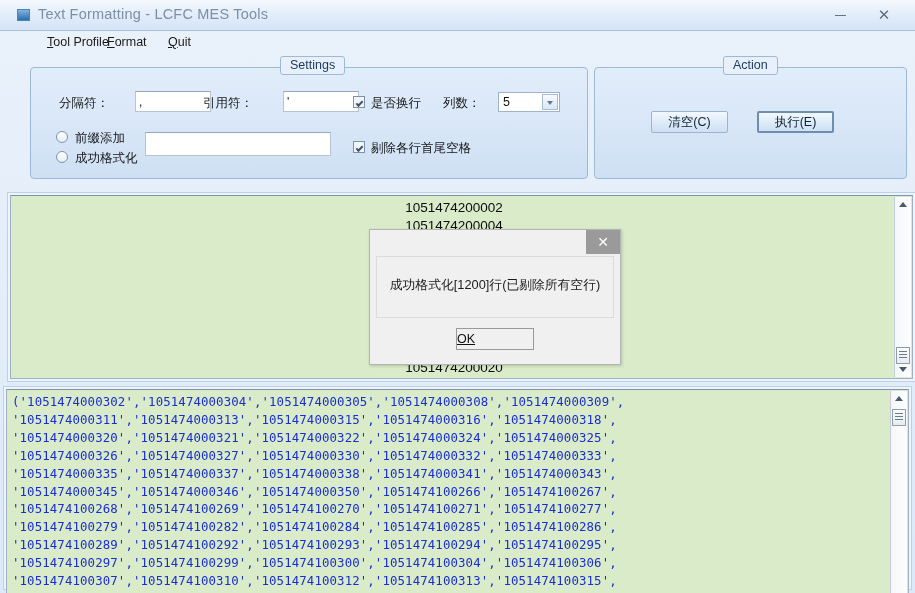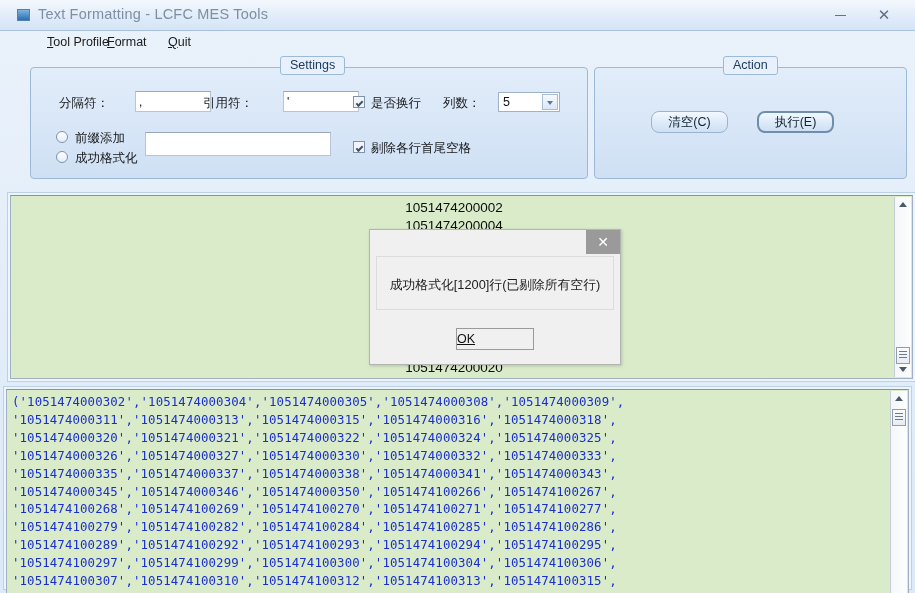--- a/index.html
+++ b/index.html
@@ -107,21 +107,21 @@
   .combo .arrow-btn::after{
     content:"";position:absolute;left:4px;top:6px;
     border-left:3.5px solid transparent;border-right:3.5px solid transparent;
     border-top:4px solid #5b7794;
   }
 
   
   .btn{
     position:absolute;height:22px;
     background:linear-gradient(#f2f8ff,#dceaf8 55%,#cfe0f3);
-    border:1px solid #9ab4d0;border-radius:8px;box-sizing:border-box;
+    border:1px solid #9ab4d0;border-radius:2px;box-sizing:border-box;
     font-size:12.5px;color:#123;line-height:20px;text-align:center;
     cursor:default;
   }
   .btn.focused{border:2px solid #6f8eae;line-height:18px;}
 
   
   .textarea{
     position:absolute;background:#d9ebc9;
     border:1px solid #9fb0c4;border-top-color:#7f93a9;
     box-sizing:border-box;overflow:hidden;
@@ -181,21 +181,21 @@
   .dlg-titlebar{
     position:absolute;left:0;top:0;right:0;height:26px;
     background:#f0f0f0;box-sizing:border-box;
   }
   .dlg-close{
     position:absolute;right:0;top:0;width:34px;height:24px;
     background:#9a9a9a;color:#ffffff;font-size:14px;
     line-height:24px;text-align:center;cursor:default;
   }
   .dlg-body{
-    position:absolute;left:6px;top:26px;right:6px;height:54px;
+    position:absolute;left:6px;top:26px;right:6px;height:62px;
     background:#f0f0f0;border:1px solid #dcdcdc;box-sizing:border-box;
   }
   .dlg-msg{
     position:absolute;left:0;right:0;top:20px;text-align:center;
     font-size:12.8px;color:#1b1b1b;white-space:nowrap;
   }
   .dlg-ok{
     position:absolute;left:86px;top:98px;width:78px;height:22px;
     background:#f0f0f0;border:1px solid #9a9a9a;box-sizing:border-box;
     font-size:12.5px;color:#111;line-height:20px;text-align:left;

